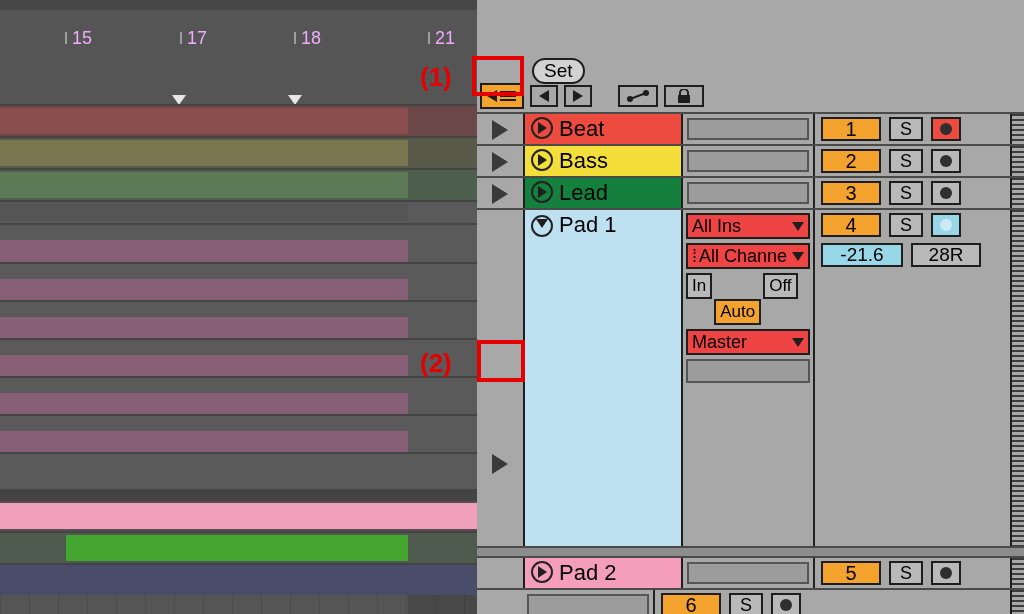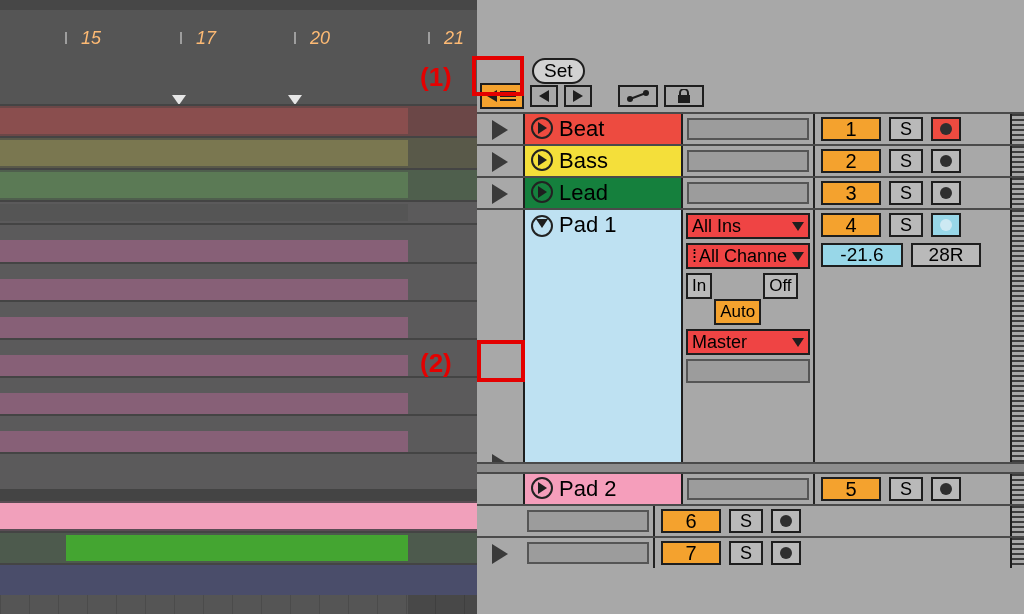--- a/index.html
+++ b/index.html
@@ -24,24 +24,23 @@
   }
   .ruler .tick {
     position: absolute;
     top: 0;
     height: 30px;
   }
   .ruler .tick .mark {
     width: 2px; height: 12px; background: #9e9e9e; display: inline-block;
   }
   .ruler .tick .num {
-    margin-left: 14px;
+    margin-left: 5px;
     vertical-align: top;
-    color: #fdba74;
-    font-style: italic;
+    color: #f0abfc;
   }
 
   
   .arr {
     position: absolute;
     left: 0; top: 104px;
     width: 477px;
     bottom: 0;
   }
   .arr-row {
@@ -134,21 +133,21 @@
     left: 0; top: 112px; right: 0; bottom: 0;
     background: #a8a8a8;
   }
   .track {
     position: relative;
     width: 100%;
     border-top: 2px solid #4a4a4a;
     display: flex;
   }
   .track.h { height: 32px; }
-  .track.big { height: 254px; }
+  .track.big { height: 338px; }
 
   .col-playbtn { width: 46px; display: flex; align-items: flex-start; justify-content: center; padding-top: 4px;}
   .col-name   { width: 160px; border-left: 2px solid #1e1e1e; border-right: 2px solid #1e1e1e; padding: 3px 6px; display: flex; align-items: flex-start; gap: 6px; }
   .col-meter  { width: 132px; border-right: 2px solid #222; }
   .col-mixer  { flex: 1; padding: 3px 6px; }
   .col-handle { width: 14px; background: repeating-linear-gradient(to bottom, #3c3c3c 0 2px, #a8a8a8 2px 5px); border-left: 2px solid #1e1e1e;}
 
   .play-sm {
     width: 0; height: 0;
     border-left: 16px solid #3a3a3a;
@@ -278,21 +277,21 @@
   }
 </style>
 </head>
 <body>
 
 <div class="topbar"></div>
 
 <div class="ruler">
   <div class="tick" style="left:65px"><span class="mark"></span><span class="num">15</span></div>
   <div class="tick" style="left:180px"><span class="mark"></span><span class="num">17</span></div>
-  <div class="tick" style="left:294px"><span class="mark"></span><span class="num">20</span></div>
+  <div class="tick" style="left:294px"><span class="mark"></span><span class="num">18</span></div>
   <div class="tick" style="left:428px"><span class="mark"></span><span class="num">21</span></div>
 </div>
 
 <div class="white-markers">
   <span class="m" style="left:172px"></span>
   <span class="m" style="left:288px"></span>
 </div>
 
 <div class="arr">
   <div class="grid-overlay"></div>

